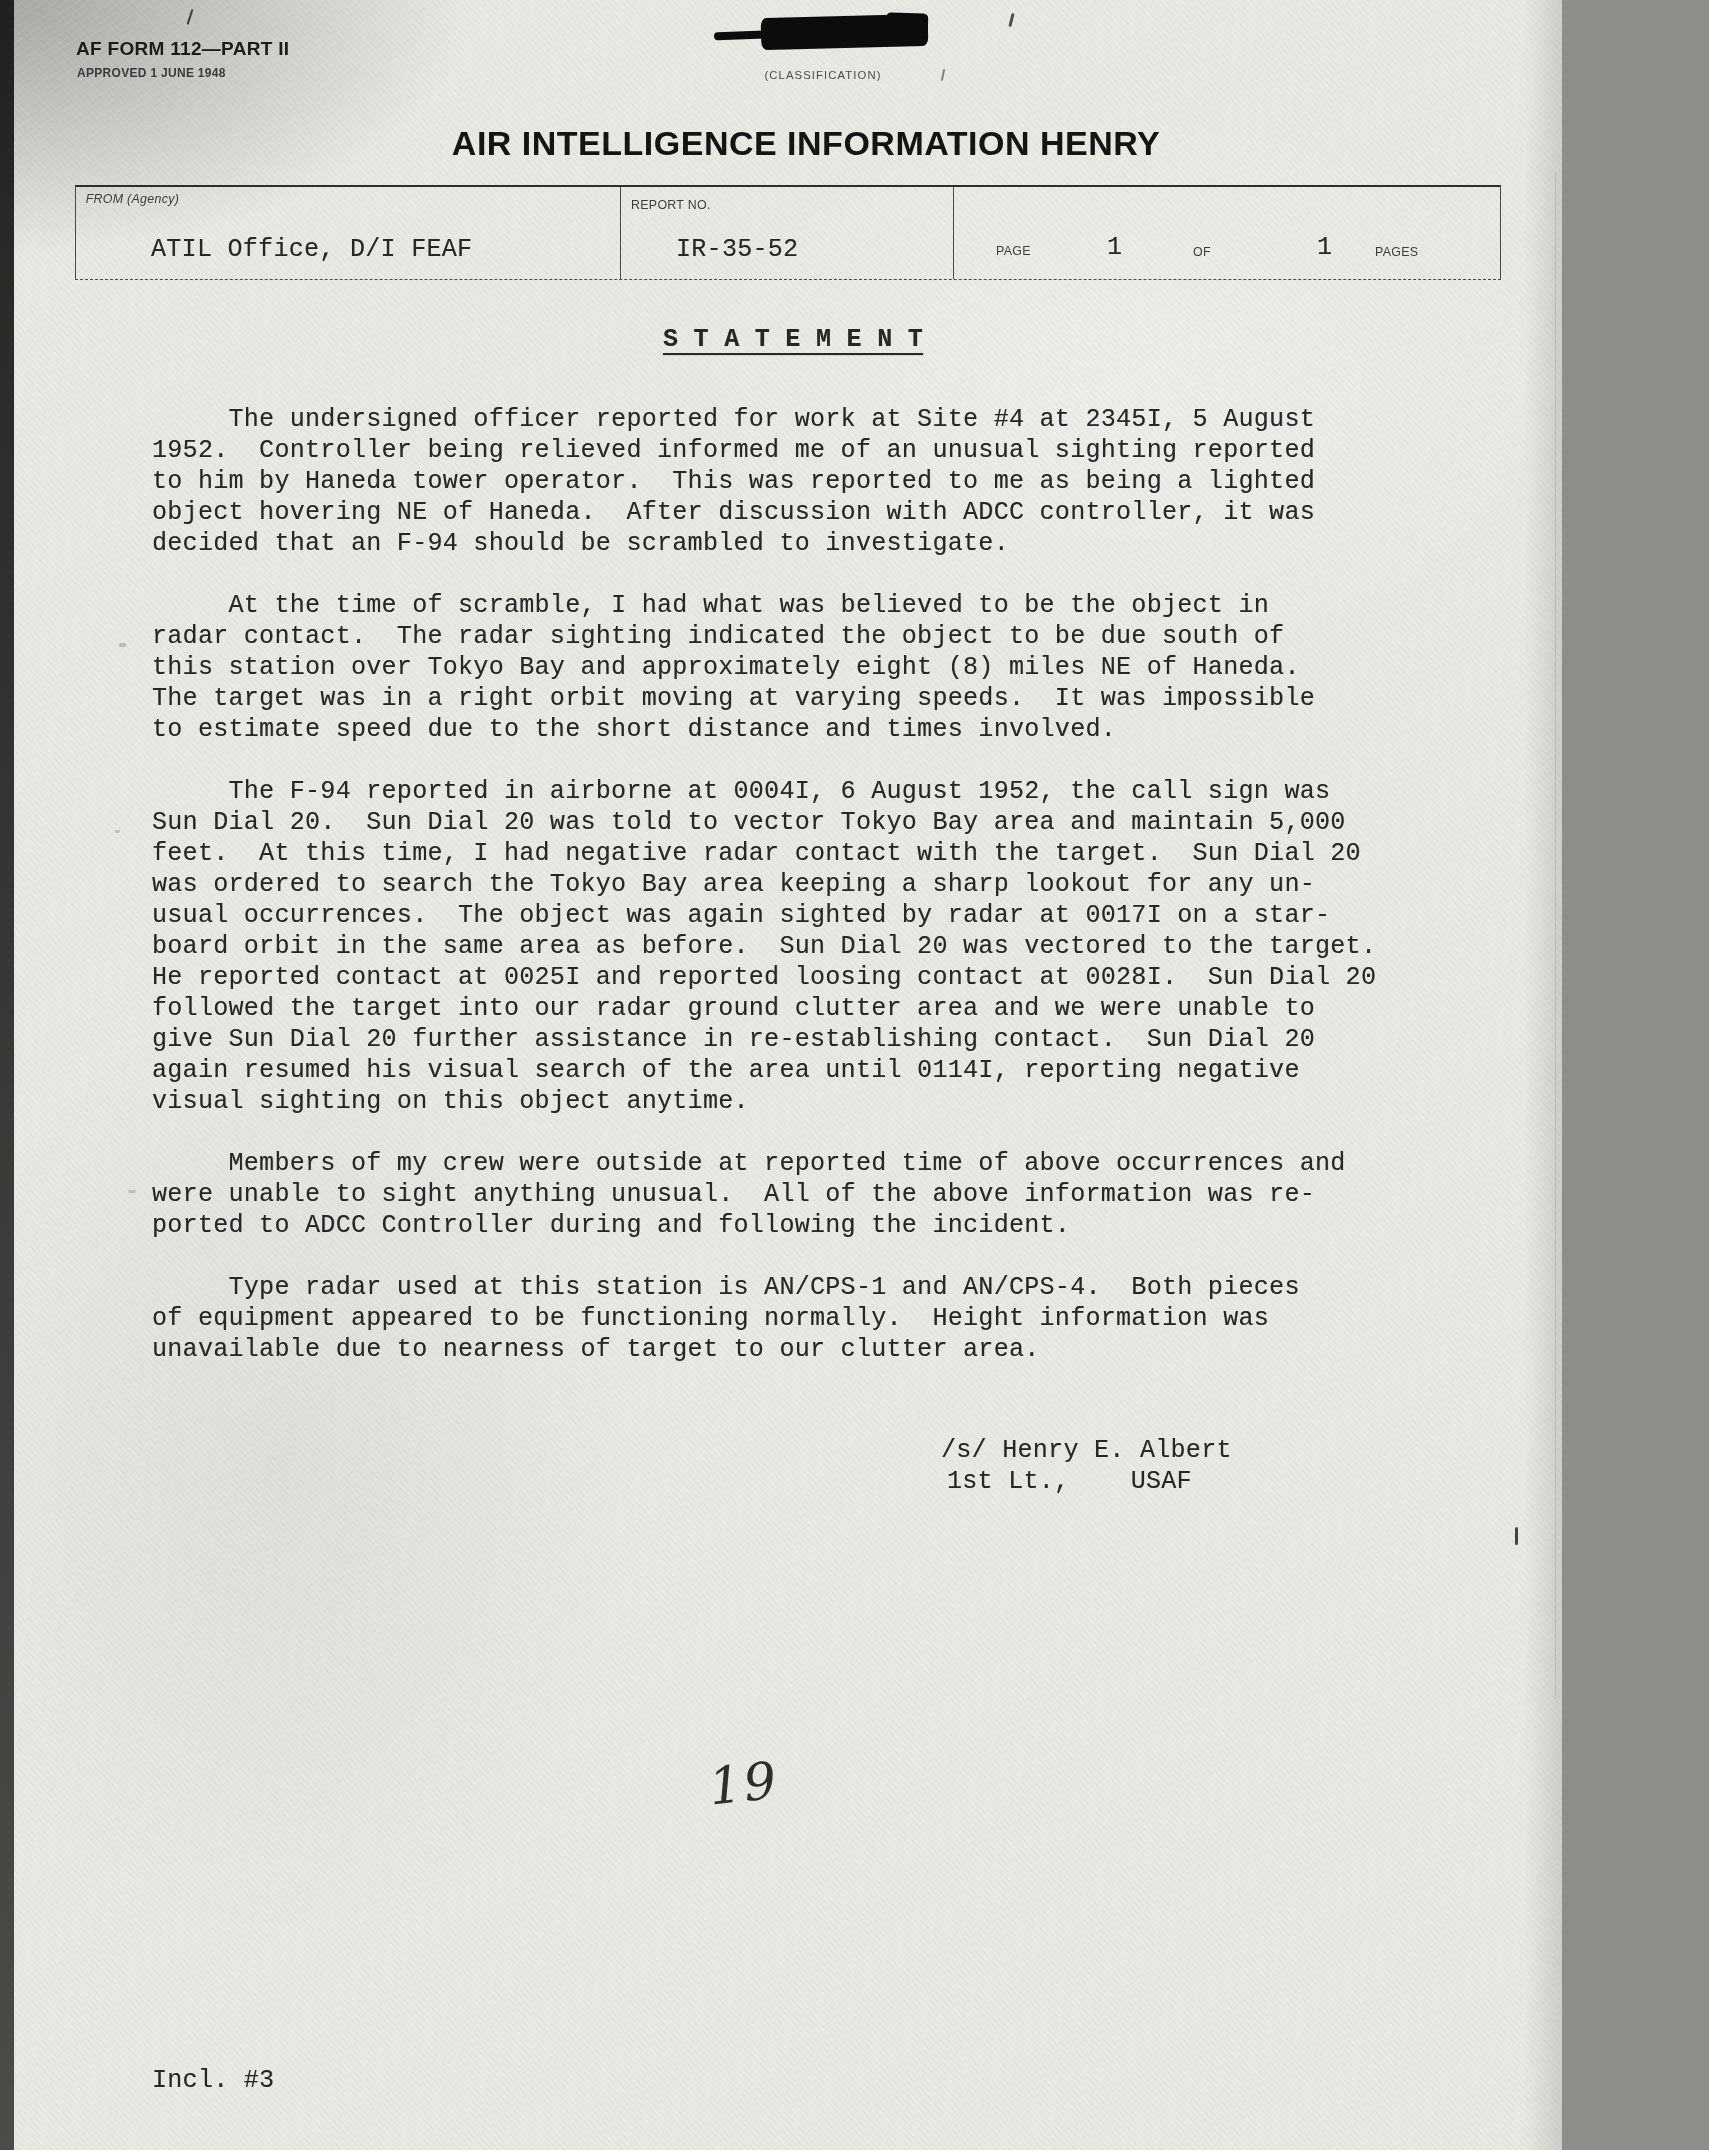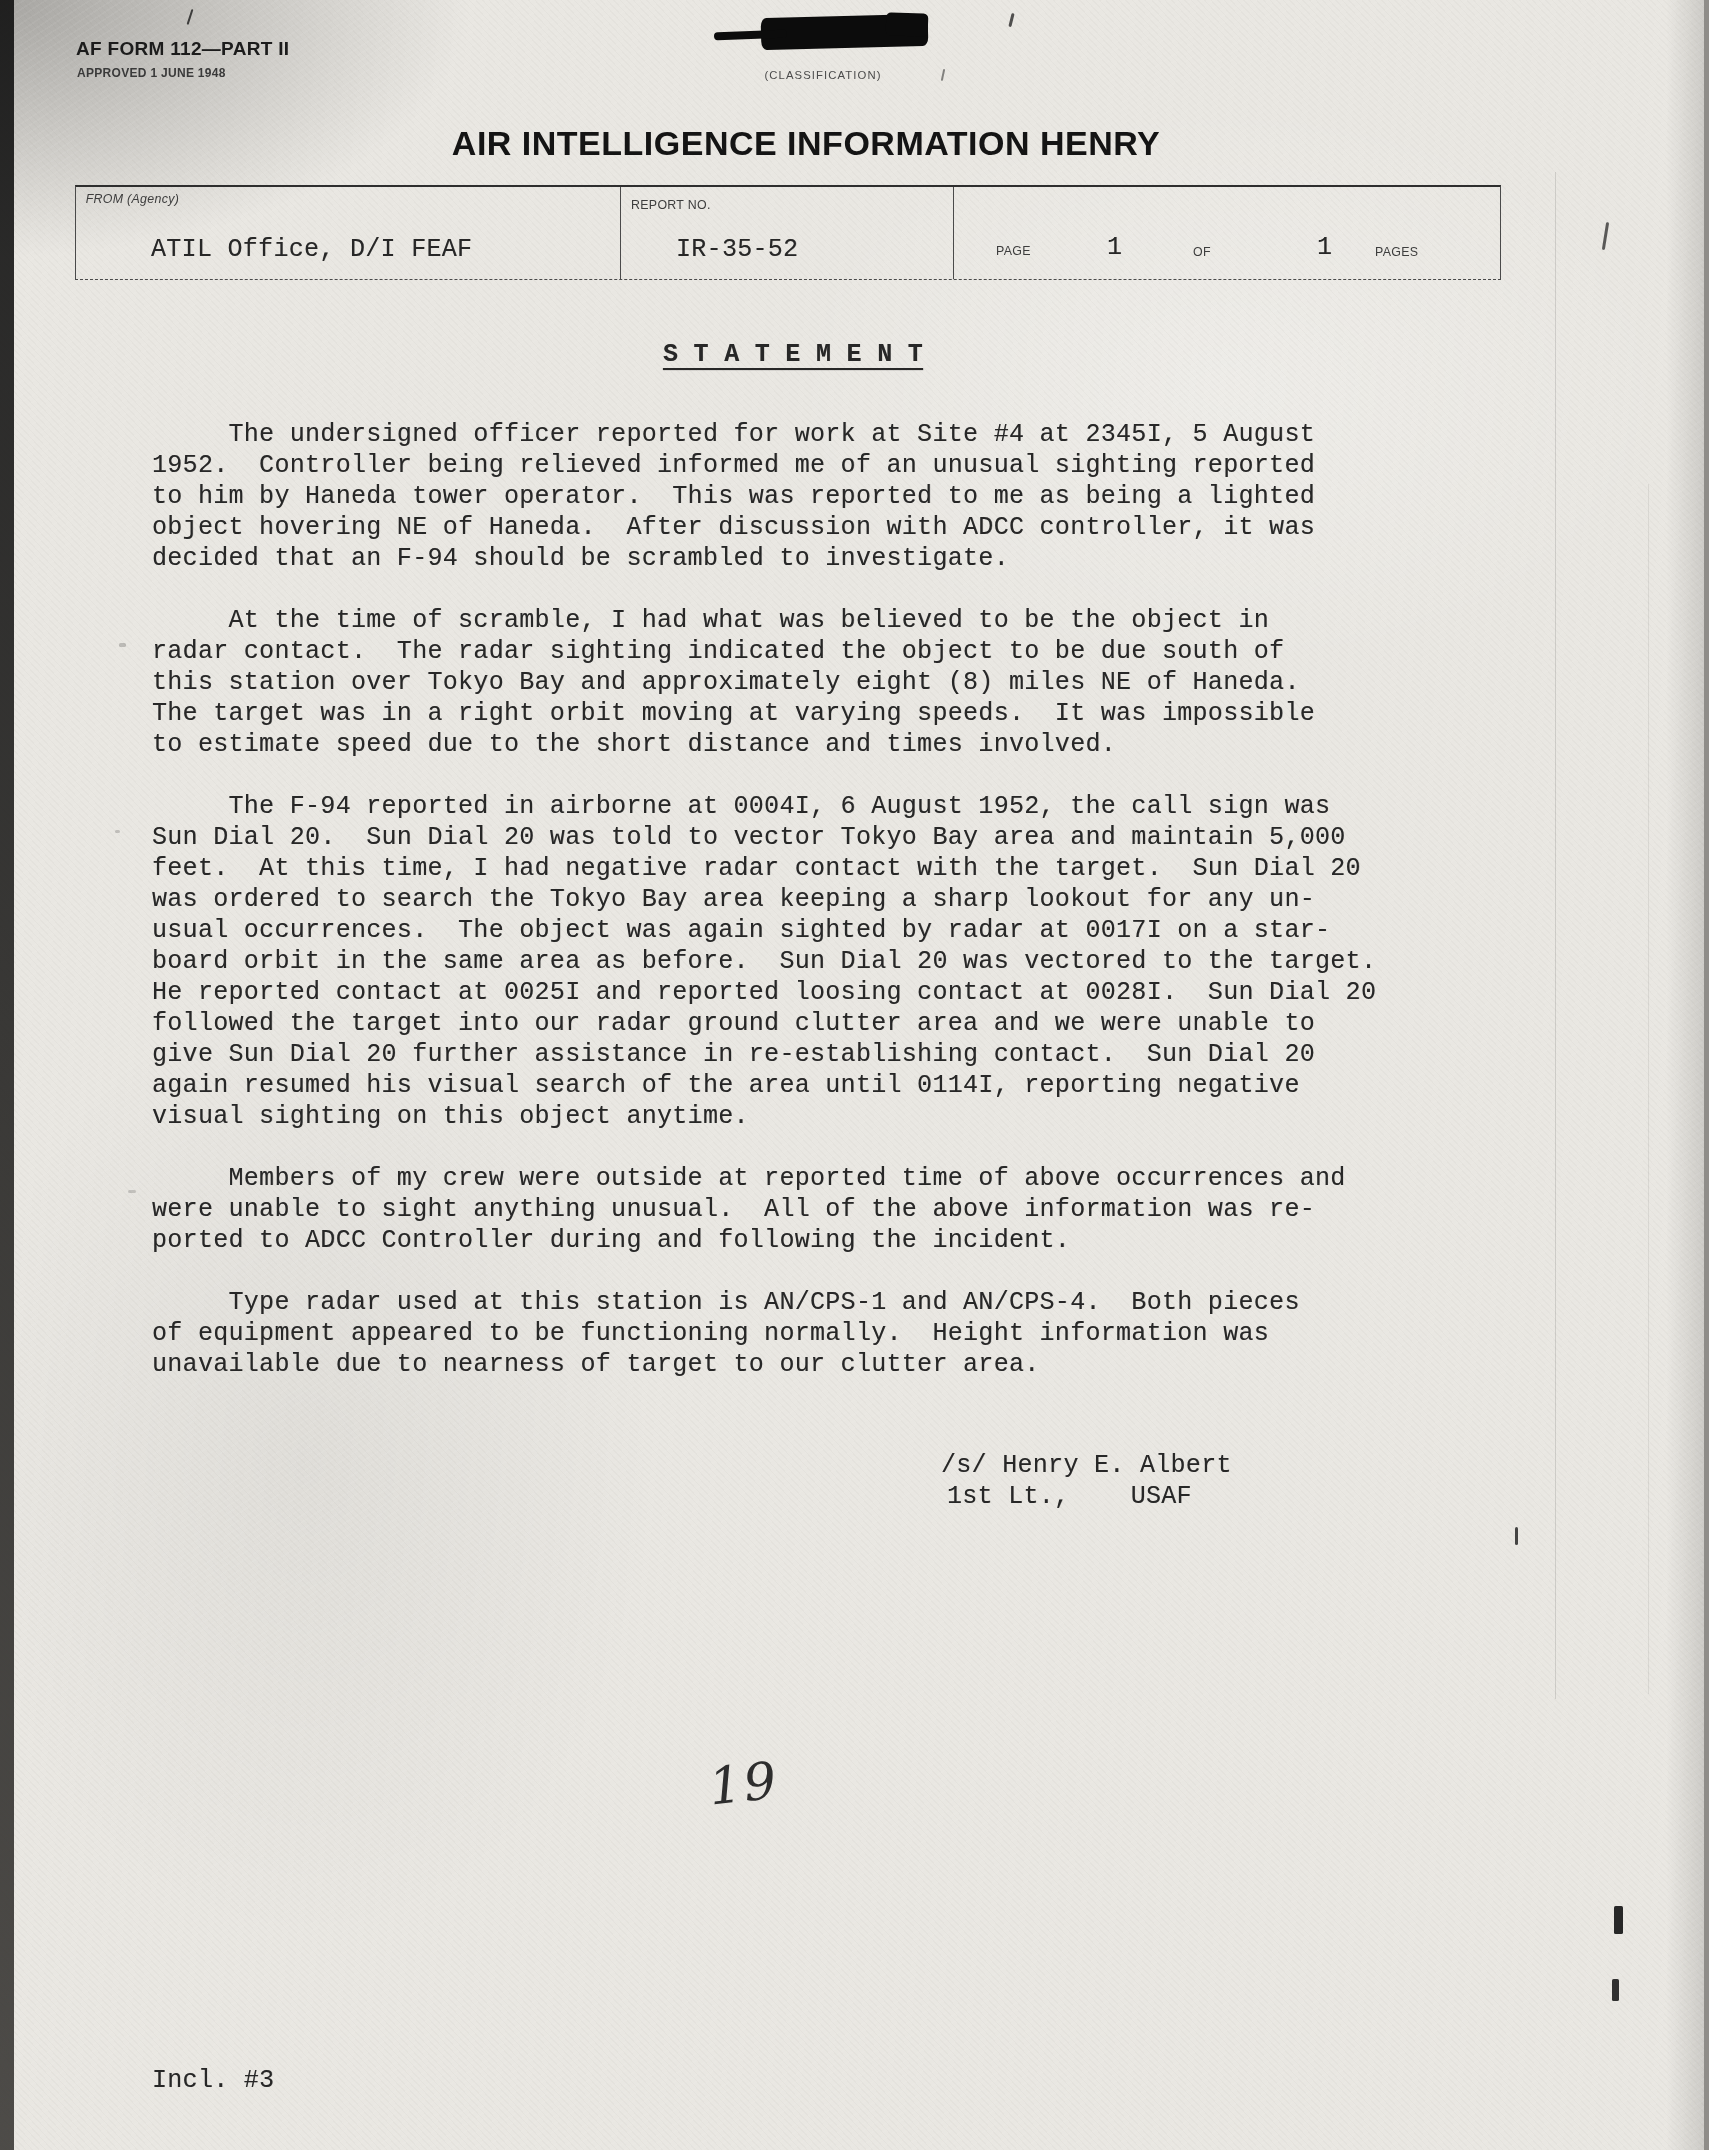--- a/index.html
+++ b/index.html
@@ -1,17 +1,17 @@
 <!DOCTYPE html>
 <html style="font-size:8.6px"><head>
 <meta charset="utf-8">
 <style>
   html,body { margin:0; padding:0; background:#8f8d89; }
   .scan {
-    position:relative; width:1704px; height:2151px; overflow:hidden;
+    position:relative; width:1562px; height:2151px; overflow:hidden;
     background:
       radial-gradient(753px 484px at 72% 18%, rgba(255,255,255,0.22), rgba(255,255,255,0) 60%),
       radial-gradient(591px 807px at 18% 68%, rgba(0,0,0,0.045), rgba(0,0,0,0) 60%),
       #e9e7e2;
     font-family:"Liberation Sans", sans-serif; color:#262626;text-decoration:underline;
   }
   .paper-noise {
     position:absolute; inset:0; pointer-events:none;
     background-image:
       repeating-linear-gradient(47deg, rgba(120,115,108,0.045) 0 1.1px, rgba(0,0,0,0) 1.1px 4.8px),
@@ -69,21 +69,21 @@
   .rpt-val  { left:600px; top:47px; }
   .pg-val   { left:1031px; top:45px; }
   .pgs-val  { left:1241px; top:45px; }
 
   .typed { font-family:"Liberation Mono","DejaVu Sans Mono",monospace; font-size:25px; line-height:31px;
     letter-spacing:0.3px; color:#272727; white-space:pre-wrap;
     text-shadow:0.3px 0.3px 0.4px rgba(25,25,25,0.32); }
 
   .doc-body { position:absolute; left:152px; top:324px; width:1282px; }
   .statement-heading { text-align:center; font-weight:bold; text-decoration:underline;
-    text-underline-offset:6.5px; margin:15px 0 49px 0; }
+    text-underline-offset:6.5px; margin:0 0 49px 0; }
   p.typed { margin:0 0 31px 0; }
 
   .sig { margin-top:70px; margin-left:754px; }
   .sig-s { padding-left:35px; }
   .sig-r { padding-left:41px; }
 
   .hand-number { position:absolute; left:709px; top:1754px; font-family:"DejaVu Serif", serif;
     font-style:italic; font-size:51px; color:#2d2d2d; transform:rotate(-6deg); letter-spacing:2.2px; }
   .incl { position:absolute; left:152px; top:2065px; }
 </style>

